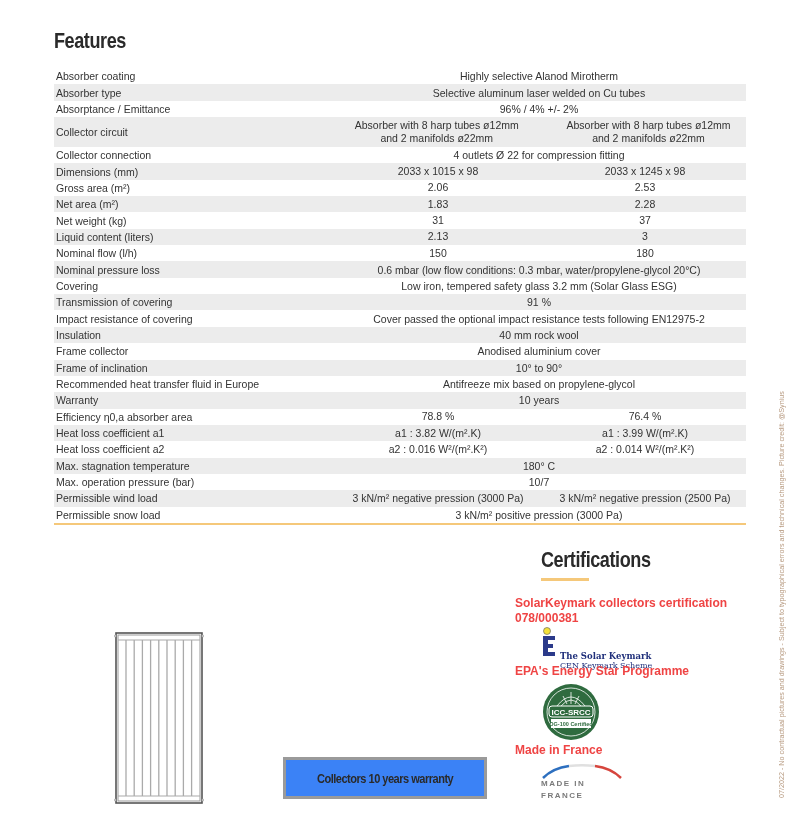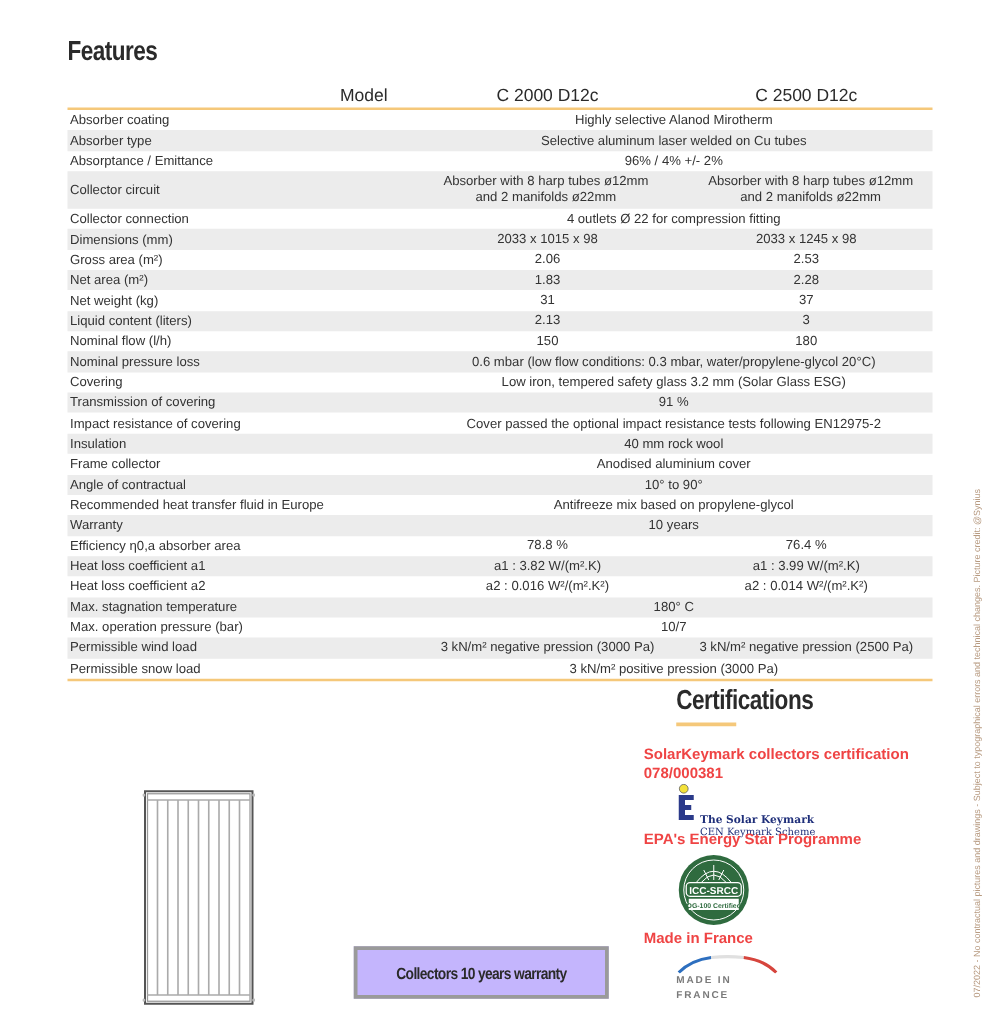--- a/index.html
+++ b/index.html
@@ -55,45 +55,40 @@
   .icc-logo { position: absolute; left: 541px; top: 682px; width: 60px; height: 60px; }
   .mif-logo { position: absolute; left: 541px; top: 763px; width: 82px; height: 40px; }
   .mif-text { position: absolute; left: 0; width: 82px; text-align: left; font-size: 8px; font-weight: bold; color: #7a7a7a; letter-spacing: 1.5px; line-height: 11px; }
   .mif-1 { top: 15px; }
   .mif-2 { top: 27px; }
 
   .collector-drawing { position: absolute; left: 114px; top: 631px; width: 90px; height: 174px; }
 
   .warranty-box {
     position: absolute; left: 283px; top: 757px; width: 204px; height: 42px;
-    border: 3px solid #9a9a9a; background: #c4b5fd;
+    border: 3px solid #9a9a9a; background: #3b82f6;
     display: flex; align-items: center; justify-content: center;
   }
   .warranty-box span {
     font-weight: bold; font-size: 13px; color: #2a2a2a; letter-spacing: -0.6px;
     transform: scaleX(0.85); display: inline-block; white-space: nowrap;
   }
 
   .side-note {
     position: absolute; left: 777px; top: 798px;
     transform: rotate(-90deg); transform-origin: left top;
     font-size: 7.2px; color: #b79a80; white-space: nowrap;
   }
 </style>
 </head>
 <body>
 
 <div class="page-title">Features</div>
 
 <div class="spec-table">
-  <div class="header-row">
-    <span class="h-model">Model</span>
-    <span class="h-m1">C 2000 D12c</span>
-    <span class="h-m2">C 2500 D12c</span>
-  </div>
   <div class="rows" id="rows">
       <div class="row">
         <div class="label">Absorber coating</div>
         <div class="val-span">Highly selective Alanod Mirotherm</div>
       </div>
       <div class="row">
         <div class="label">Absorber type</div>
         <div class="val-span">Selective aluminum laser welded on Cu tubes</div>
       </div>
       <div class="row">
@@ -163,21 +158,21 @@
       </div>
       <div class="row">
         <div class="label">Insulation</div>
         <div class="val-span">40 mm rock wool</div>
       </div>
       <div class="row">
         <div class="label">Frame collector</div>
         <div class="val-span">Anodised aluminium cover</div>
       </div>
       <div class="row">
-        <div class="label">Angle of contractual</div>
+        <div class="label">Frame of inclination</div>
         <div class="val-span">10° to 90°</div>
       </div>
       <div class="row">
         <div class="label">Recommended heat transfer fluid in Europe</div>
         <div class="val-span">Antifreeze mix based on propylene-glycol</div>
       </div>
       <div class="row">
         <div class="label">Warranty</div>
         <div class="val-span">10 years</div>
       </div>

